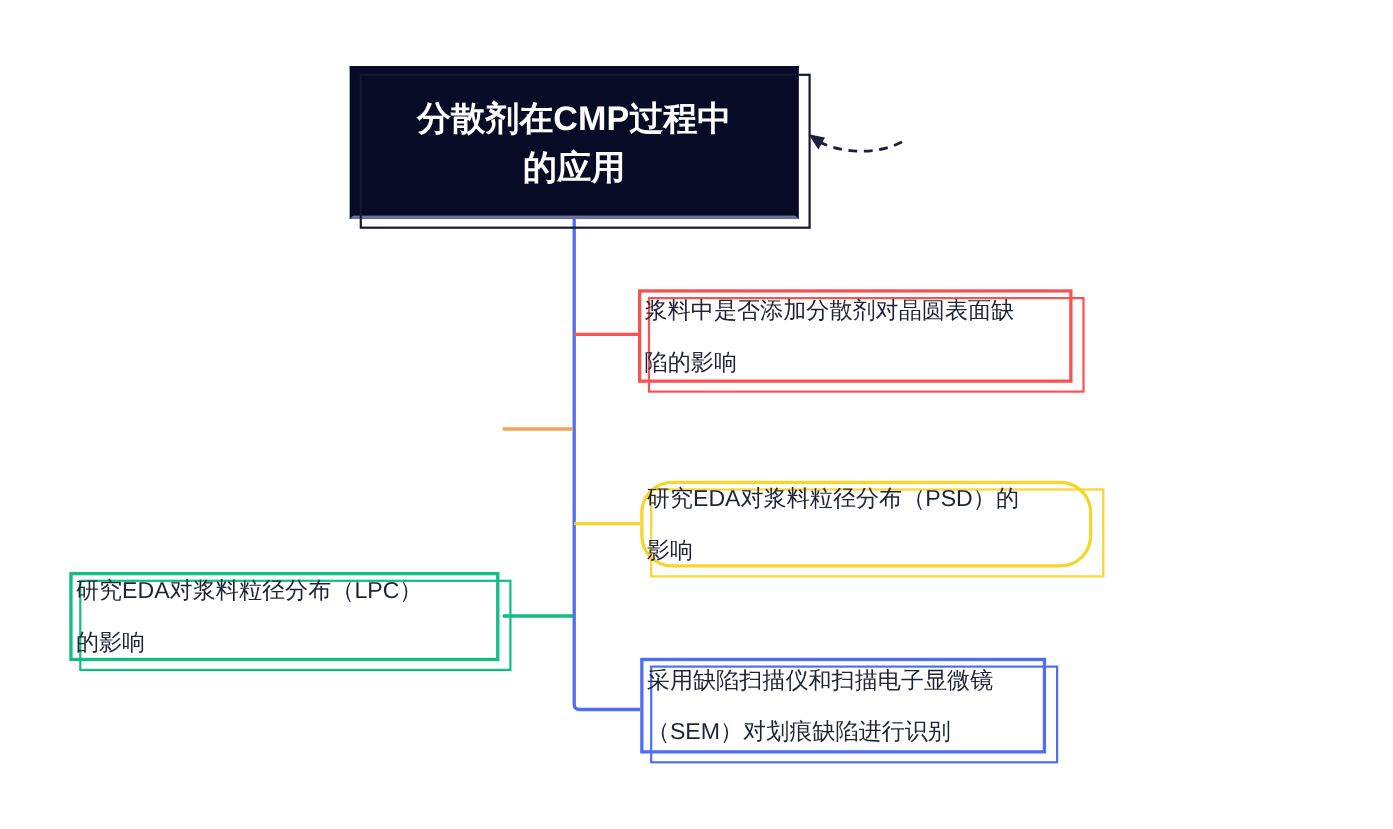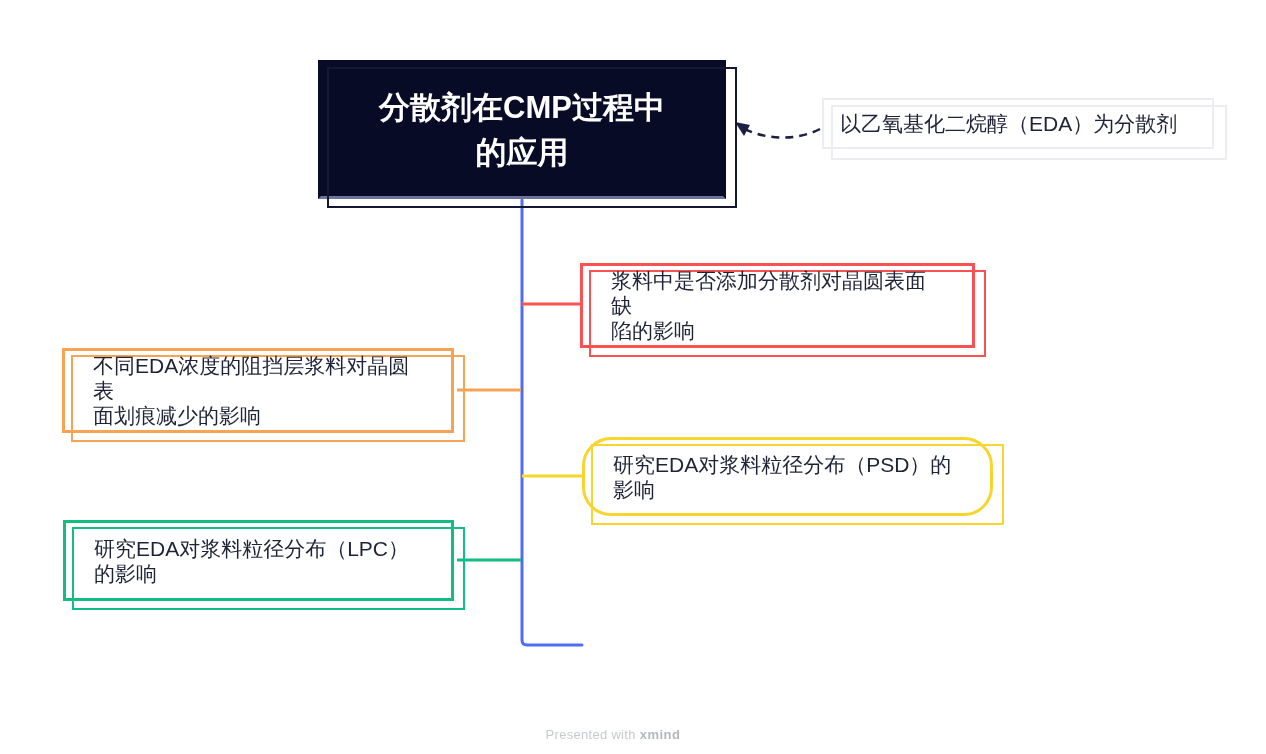--- a/index.html
+++ b/index.html
@@ -38,22 +38,22 @@
     left: 6px;
     width: calc(100% + 4px);
     height: calc(100% + 4px);
     border: 2.5px solid var(--c, #ccc);
     z-index: -1;
   }
 
   .node .label {
     white-space: pre-line;
     font-size: 21px;
-    line-height: 25px;
-    padding: 6px 28px;
+    line-height: 47px;
+    padding: 6px 3px;
     text-align: left;
   }
 
   
   .node.root {
     background: var(--bg, #070b26);
     border-color: var(--bg, #070b26);
     border-bottom-color: #6d739a;
     justify-content: center;
   }
@@ -105,42 +105,36 @@
 
     <path d="M820 129 C797 141 765 140 743 128" fill="none" stroke-width="2.5" stroke-dasharray="8 6" stroke="#1b2040"></path>
     <polygon points="735,122 750,125 744,136" fill="#1b2040"></polygon>
   </svg>
 
   <div class="node root" style="left: 318px; top: 60px; width: 408px; height: 139px; --bg: #070b26; --c: #141834;">
     <span class="label">分散剂在CMP过程中
 的应用</span>
   </div>
 
-  <div class="node callout" style="left: 822px; top: 98px; width: 392px; height: 51px; --c: #ececf1;">
-    <span class="label">以乙氧基化二烷醇（EDA）为分散剂</span>
-  </div>
 
   <div class="node" style="left: 580px; top: 263px; width: 395px; height: 85px; --c: #fa5252;">
     <span class="label">浆料中是否添加分散剂对晶圆表面缺
 陷的影响</span>
   </div>
 
-  <div class="node" style="left: 62px; top: 348px; width: 392px; height: 85px; --c: #f5a455;">
-    <span class="label">不同EDA浓度的阻挡层浆料对晶圆表
-面划痕减少的影响</span>
-  </div>
 
   <div class="node" style="left: 582px; top: 437px; width: 411px; height: 79px; border-radius: 29px; --c: #f7d52c;">
     <span class="label">研究EDA对浆料粒径分布（PSD）的
 影响</span>
   </div>
 
   <div class="node" style="left: 63px; top: 520px; width: 391px; height: 81px; --c: #12bd82;">
     <span class="label">研究EDA对浆料粒径分布（LPC）
 的影响</span>
   </div>
 
+  <div class="node" style="left: 582px; top: 598px; width: 369px; height: 87px; --c: #4f6ef2;">
+    <span class="label">采用缺陷扫描仪和扫描电子显微镜
+（SEM）对划痕缺陷进行识别</span>
+  </div>
 
-  <div class="footer">
-    <span>Presented with </span><span class="brand">xmind</span>
-  </div>
 
 </div>
 
 </body></html>

